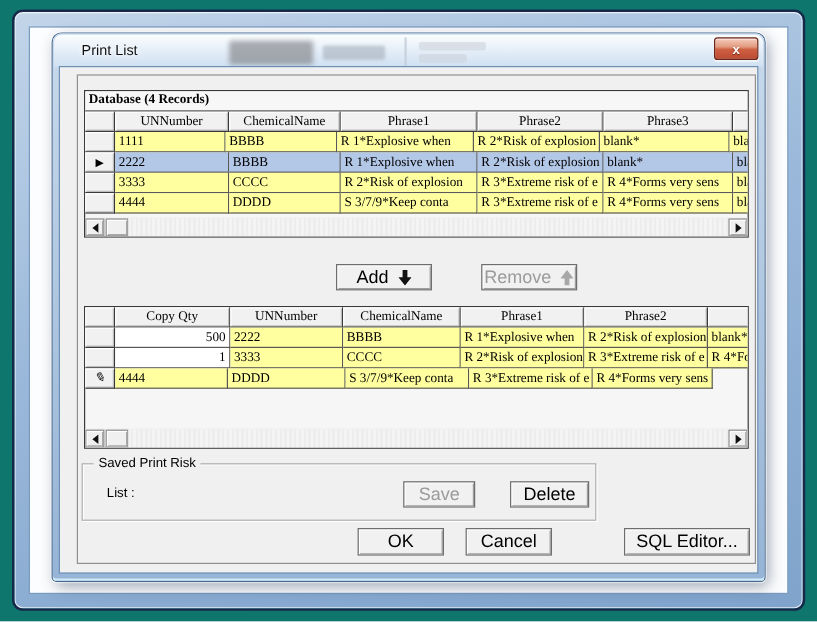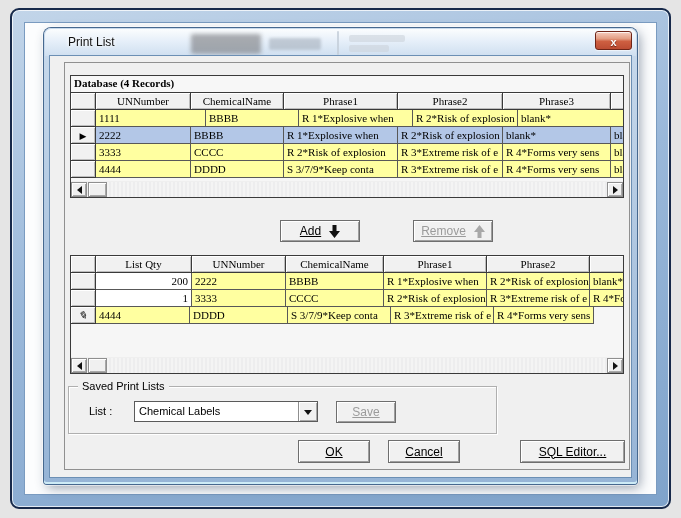--- a/index.html
+++ b/index.html
@@ -1,17 +1,17 @@
 <!DOCTYPE html>
 <html style="--row-yellow: #FFFFA0; --row-selected: #B3C7E7;"><head>
 <meta charset="utf-8">
 <style>
   html,body{margin:0;padding:0;background:#fff;width:681px;height:518px;overflow:hidden;
     font-family:"Liberation Sans", sans-serif;-webkit-font-smoothing:none;}
-  .page{position:relative;width:681px;height:518px;background:#e5e5e5;}
+  .page{position:relative;width:681px;height:518px;background:#0f766e;}
 
   
   .parent-window{position:absolute;left:10px;top:8px;width:657px;height:497px;
     border:2px solid #17294A;border-radius:9px;
     background:linear-gradient(165deg,#C2D5E9 0%,#9AB8DA 45%,#7FA3CB 100%);
     box-shadow:inset 0 0 0 1px rgba(255,255,255,.75);}
   .parent-client{position:absolute;left:13px;top:13px;right:13px;bottom:13px;
     background:#FCFDFE;box-shadow:0 0 0 1px #7A9BC0;}
 
   
@@ -69,21 +69,21 @@
     box-shadow:inset 1px 1px 0 #fff,inset -1px -1px 0 #A8A8A8;}
   .strack{flex:1;height:15px;background:repeating-linear-gradient(90deg,#F4F4F4 0 2px,#EDEDEE 2px 4px);}
   .tri{width:0;height:0;display:block;}
   .tri-l{border-top:4px solid transparent;border-bottom:4px solid transparent;border-right:5px solid #111;}
   .tri-r{border-top:4px solid transparent;border-bottom:4px solid transparent;border-left:5px solid #111;}
   .tri-d{border-left:4px solid transparent;border-right:4px solid transparent;border-top:5px solid #111;margin-top:2px;}
 
   
   .btn{position:absolute;background:#F1F1F1;border:1px solid #6E6E6E;box-sizing:border-box;
     box-shadow:inset 1px 1px 0 #fff,inset -1px -1px 0 #9E9E9E;
-    display:flex;align-items:center;justify-content:center;gap:8px;font-size:12px;color:#000;cursor:default;text-decoration:underline;}
+    display:flex;align-items:center;justify-content:center;gap:8px;font-size:15px;color:#000;cursor:default;}
   .btn.disabled{color:#9B9B9B;}
   .groupbox{position:absolute;border:1px solid #AFAFAF;box-sizing:border-box;
     box-shadow:inset 1px 1px 0 #fff,1px 1px 0 #fff;}
   .groupbox-caption{position:absolute;top:-8px;left:9px;background:#F0F0F0;padding:0 4px;font-size:11px;line-height:14px;}
   .name-label{position:absolute;font-size:11px;}
   .combo{position:absolute;background:#fff;border:1px solid #5A5A5A;box-sizing:border-box;display:flex;}
   .combo-text{flex:1;font-size:11px;line-height:19px;padding-left:4px;white-space:nowrap;overflow:hidden;}
   .combo-btn{width:18px;flex:none;background:#F0F0F0;border-left:1px solid #8F8F8F;
     box-shadow:inset 1px 1px 0 #fff,inset -1px -1px 0 #A8A8A8;display:flex;align-items:center;justify-content:center;}
 </style>
@@ -119,21 +119,21 @@
             <div class="gcell ghead" style="width: 95px;">UNNumber</div>
             <div class="gcell ghead" style="width: 93px;">ChemicalName</div>
             <div class="gcell ghead" style="width: 114px;">Phrase1</div>
             <div class="gcell ghead" style="width: 105px;">Phrase2</div>
             <div class="gcell ghead" style="width: 108px;">Phrase3</div>
             <div class="gcell ghead" style="width: 100px;"></div>
           </div>
         <div class="grid-body">
             <div class="grid-row">
               <div class="gcell gsel" style="width: 25px;"></div>
-              <div class="gcell ycell" style="width: 110px;">1111</div>
+              <div class="gcell ycell" style="width: 92px;">1111</div>
               <div class="gcell ycell" style="width: 93px;">BBBB</div>
               <div class="gcell ycell" style="width: 114px;">R 1*Explosive when</div>
               <div class="gcell ycell" style="width: 105px;">R 2*Risk of explosion</div>
               <div class="gcell ycell" style="width: 108px;">blank*</div>
               <div class="gcell ycell" style="width: 100px;">blank*</div>
             </div>
             <div class="grid-row selrow">
               <div class="gcell gsel" style="width: 25px;"><span class="cur">▶</span></div>
               <div class="gcell ycell" style="width: 95px;">2222</div>
               <div class="gcell ycell" style="width: 93px;">BBBB</div>
@@ -172,41 +172,41 @@
             </div>
         </div>
       </div>
 
       <div class="btn" style="left:230px;top:164px;width:80px;height:22px">
         <span>Add</span>
         <svg width="11" height="13" viewBox="0 0 11 13">
             <path d="M3.5 0 L7.5 0 L7.5 6 L11 6 L5.5 13 L0 6 L3.5 6 Z" fill="#111"></path>
           </svg>
       </div>
-      <div class="btn disabled" style="left:363px;top:164px;width:80px;height:22px">
+      <div class="btn disabled" style="left:351px;top:164px;width:80px;height:22px">
         <span>Remove</span>
         <svg width="11" height="13" viewBox="0 0 11 13">
             <path d="M3.5 13 L7.5 13 L7.5 7 L11 7 L5.5 0 L0 7 L3.5 7 Z" fill="#A8A8A8"></path>
           </svg>
       </div>
 
       <div class="grid" id="pl-grid" style="left:20px;top:199px;width:552px;height:117px">
         <div class="grid-header">
             <div class="gcell ghead" style="width: 25px;"></div>
-            <div class="gcell ghead" style="width: 96px;">List Qty</div>
+            <div class="gcell ghead" style="width: 96px;">Copy Qty</div>
             <div class="gcell ghead" style="width: 94px;">UNNumber</div>
             <div class="gcell ghead" style="width: 98px;">ChemicalName</div>
             <div class="gcell ghead" style="width: 103px;">Phrase1</div>
             <div class="gcell ghead" style="width: 103px;">Phrase2</div>
             <div class="gcell ghead" style="width: 100px;"></div>
           </div>
         <div class="grid-body">
             <div class="grid-row">
               <div class="gcell gsel" style="width: 25px;"></div>
-              <div class="gcell wcell" style="width: 96px;">200</div>
+              <div class="gcell wcell" style="width: 96px;">500</div>
               <div class="gcell ycell" style="width: 94px;">2222</div>
               <div class="gcell ycell" style="width: 98px;">BBBB</div>
               <div class="gcell ycell" style="width: 103px;">R 1*Explosive when</div>
               <div class="gcell ycell" style="width: 103px;">R 2*Risk of explosion</div>
               <div class="gcell ycell" style="width: 100px;">blank*</div>
             </div>
             <div class="grid-row">
               <div class="gcell gsel" style="width: 25px;"></div>
               <div class="gcell wcell" style="width: 96px;">1</div>
               <div class="gcell ycell" style="width: 94px;">3333</div>
@@ -230,30 +230,27 @@
             </div>
           <div class="sthumb"></div>
           <div class="strack"></div>
           <div class="sbtn">
               <span class="tri tri-r"></span>
             </div>
         </div>
       </div>
 
       <div class="groupbox" style="left:18px;top:330px;width:429px;height:48px">
-        <span class="groupbox-caption">Saved Print Lists</span>
+        <span class="groupbox-caption">Saved Print Risk</span>
         <span class="name-label" style="left:20px;top:18px">List :</span>
-        <div class="combo" style="left:65px;top:14px;width:184px;height:21px">
-          <span class="combo-text">Chemical Labels</span>
-          <div class="combo-btn">
-            <span class="tri tri-d"></span>
-          </div>
-        </div>
         <div class="btn disabled" style="left:267px;top:14px;width:60px;height:22px">
           <span>Save</span>
+        </div>
+        <div class="btn" style="left:356px;top:14px;width:66px;height:22px">
+          <span>Delete</span>
         </div>
       </div>
 
       <div class="btn" style="left:338px;top:384px;width:72px;height:23px">
         <span>Cancel</span>
       </div>
       <div class="btn" style="left:248px;top:384px;width:72px;height:23px">
         <span>OK</span>
       </div>
       <div class="btn" style="left:470px;top:384px;width:105px;height:23px">

